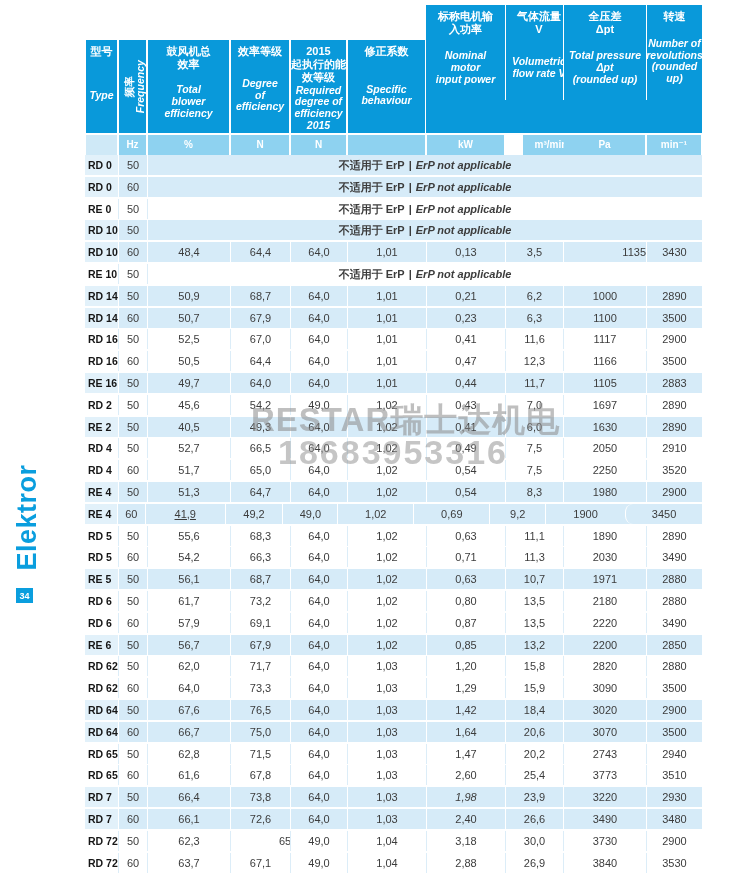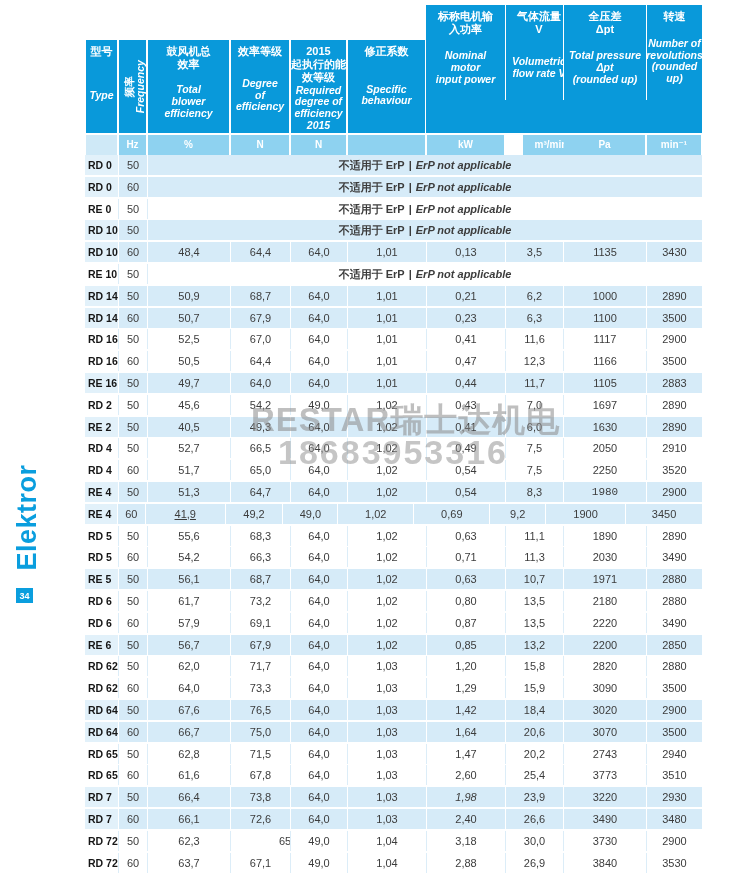--- a/index.html
+++ b/index.html
@@ -197,21 +197,21 @@
         </div>
         <div class="row shaded">
           <div class="c c-type" style="width: 33px;">RD 10</div>
           <div class="c" style="width: 29px;">60</div>
           <div class="c" style="width: 83px;">48,4</div>
           <div class="c" style="width: 60px;">64,4</div>
           <div class="c" style="width: 57px;">64,0</div>
           <div class="c" style="width: 79px;">1,01</div>
           <div class="c" style="width: 79px;">0,13</div>
           <div class="c" style="width: 58px;">3,5</div>
-          <div class="c" style="width: 83px;">1135</div>
+          <div class="c" style="width: 83px; text-align: right;">1135</div>
           <div class="c" style="width: 56px;">3430</div>
         </div>
         <div class="row plain">
           <div class="c c-type" style="width: 33px;">RE 10</div>
           <div class="c" style="width: 29px;">50</div>
           <div class="c erp">
             <span class="zh">不适用于 ErP</span>
             <span class="sep">|</span>
             <span class="en">ErP not applicable</span>
           </div>
@@ -326,34 +326,34 @@
         </div>
         <div class="row shaded">
           <div class="c c-type" style="width: 33px;">RE 4</div>
           <div class="c" style="width: 29px;">50</div>
           <div class="c" style="width: 83px;">51,3</div>
           <div class="c" style="width: 60px;">64,7</div>
           <div class="c" style="width: 57px;">64,0</div>
           <div class="c" style="width: 79px;">1,02</div>
           <div class="c" style="width: 79px;">0,54</div>
           <div class="c" style="width: 58px;">8,3</div>
-          <div class="c" style="width: 83px; font-family: Liberation Mono, monospace;">1980</div>
+          <div class="c" style="width: 83px;">1980</div>
           <div class="c" style="width: 56px;">2900</div>
         </div>
         <div class="row shaded">
           <div class="c c-type" style="width: 33px;">RE 4</div>
           <div class="c" style="width: 29px;">60</div>
           <div class="c" style="width: 83px; text-decoration: underline;">41,9</div>
           <div class="c" style="width: 60px;">49,2</div>
           <div class="c" style="width: 57px;">49,0</div>
           <div class="c" style="width: 79px;">1,02</div>
           <div class="c" style="width: 79px;">0,69</div>
           <div class="c" style="width: 58px;">9,2</div>
           <div class="c" style="width: 83px;">1900</div>
-          <div class="c" style="width: 80px;">3450</div>
+          <div class="c" style="width: 80px; border-radius: 8px;">3450</div>
         </div>
         <div class="row plain">
           <div class="c c-type" style="width: 33px;">RD 5</div>
           <div class="c" style="width: 29px;">50</div>
           <div class="c" style="width: 83px;">55,6</div>
           <div class="c" style="width: 60px;">68,3</div>
           <div class="c" style="width: 57px;">64,0</div>
           <div class="c" style="width: 79px;">1,02</div>
           <div class="c" style="width: 79px;">0,63</div>
           <div class="c" style="width: 58px;">11,1</div>

